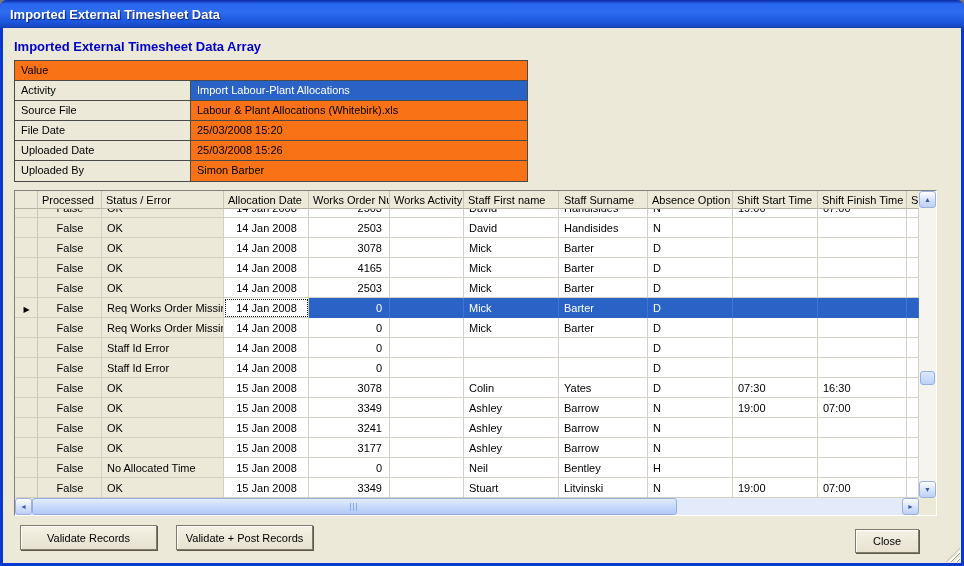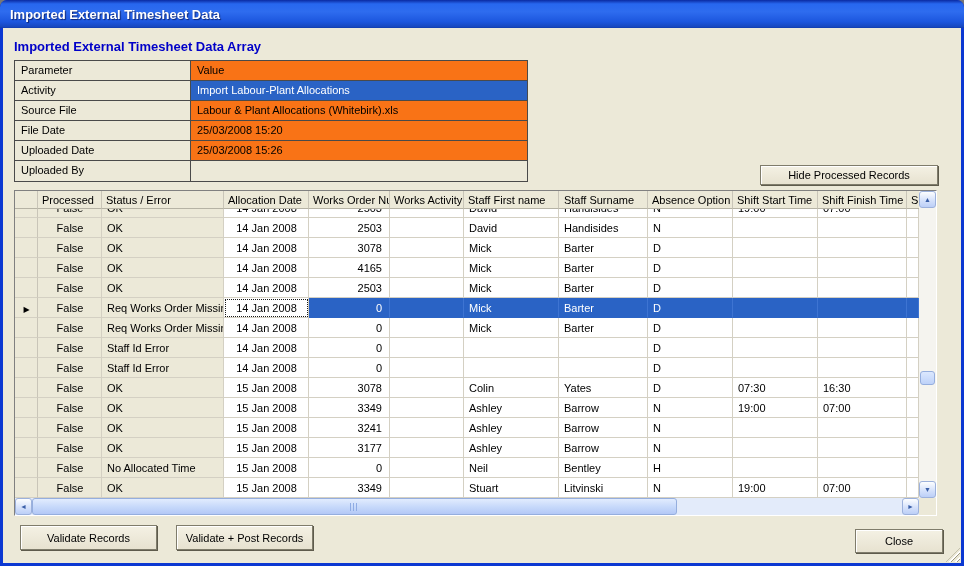--- a/index.html
+++ b/index.html
@@ -32,21 +32,21 @@
   
   .btn{
     font-family:"Liberation Sans",sans-serif;font-size:11px;color:#000;
     background:linear-gradient(180deg,#F4F1E4 0%,#E7E2D0 100%);
     border:1px solid #7F7C6B;box-shadow:1px 1px 0 #5E5B4C, inset 1px 1px 0 #FFFFFF;
     position:absolute;cursor:default;white-space:nowrap;
   }
   .hide-btn{left:757px;top:137px;width:178px;height:20px;}
   .validate{left:17px;top:497px;width:137px;height:25px;}
   .validatepost{left:173px;top:497px;width:137px;height:25px;}
-  .closebtn{left:852px;top:501px;width:88px;height:24px;}
+  .closebtn{left:852px;top:501px;width:64px;height:24px;}
   
   .grid{
     position:absolute;left:11px;top:162px;width:923px;height:326px;
     border:1px solid;border-color:#808080 #FFFFFF #FFFFFF #808080;
     background:#fff;overflow:hidden;
   }
   .grid-header{display:flex;height:18px;background:#ECE9D8;width:904px;}
   .hcell{height:18px;border-right:1px solid #C9C5B8;border-bottom:1px solid #B5B2A4;background:#ECE9D8;padding:3px 12px 0 4px;white-space:nowrap;overflow:hidden;}
   .grid-body{width:904px;}
   .grow{display:flex;height:20px;}
@@ -89,21 +89,20 @@
 
 <div class="window">
   <div class="titlebar">
     <span>Imported External Timesheet Data</span>
   </div>
   <div class="client">
     <div class="heading">Imported External Timesheet Data Array</div>
 
     <div class="param-table">
       <div class="prow">
-        <div class="pcell plabel">Parameter</div>
         <div class="pcell pvalue">Value</div>
       </div>
       <div>
           <div class="prow">
             <div class="pcell plabel">Activity</div>
             <div class="pcell pvalue hl">Import Labour-Plant Allocations</div>
           </div>
           <div class="prow">
             <div class="pcell plabel">Source File</div>
             <div class="pcell pvalue">Labour &amp; Plant Allocations (Whitebirk).xls</div>
@@ -111,25 +110,25 @@
           <div class="prow">
             <div class="pcell plabel">File Date</div>
             <div class="pcell pvalue">25/03/2008 15:20</div>
           </div>
           <div class="prow">
             <div class="pcell plabel">Uploaded Date</div>
             <div class="pcell pvalue">25/03/2008 15:26</div>
           </div>
           <div class="prow">
             <div class="pcell plabel">Uploaded By</div>
+            <div class="pcell pvalue">Simon Barber</div>
           </div>
         </div>
     </div>
 
-    <button class="btn hide-btn">Hide Processed Records</button>
 
     <div class="grid">
       <div class="grid-header">
           <div class="hcell" style="width: 23px; min-width: 23px;"></div>
           <div class="hcell" style="width: 64px; min-width: 64px;">Processed</div>
           <div class="hcell" style="width: 122px; min-width: 122px;">Status / Error</div>
           <div class="hcell" style="width: 85px; min-width: 85px;">Allocation Date</div>
           <div class="hcell" style="width: 81px; min-width: 81px;">Works Order Nu</div>
           <div class="hcell" style="width: 74px; min-width: 74px;">Works Activity</div>
           <div class="hcell" style="width: 95px; min-width: 95px;">Staff First name</div>

